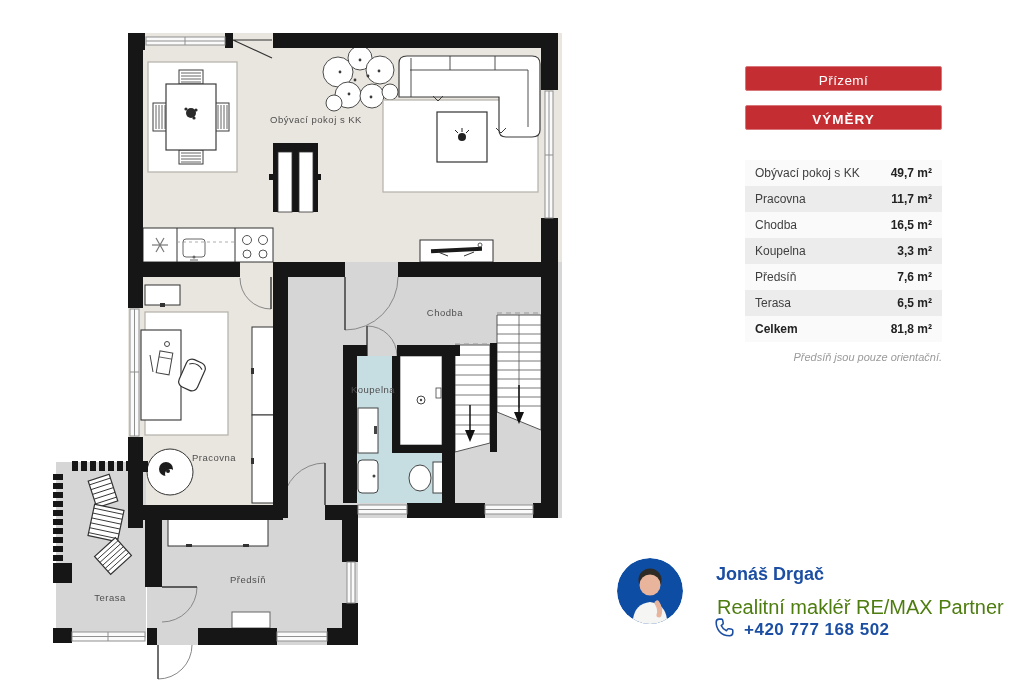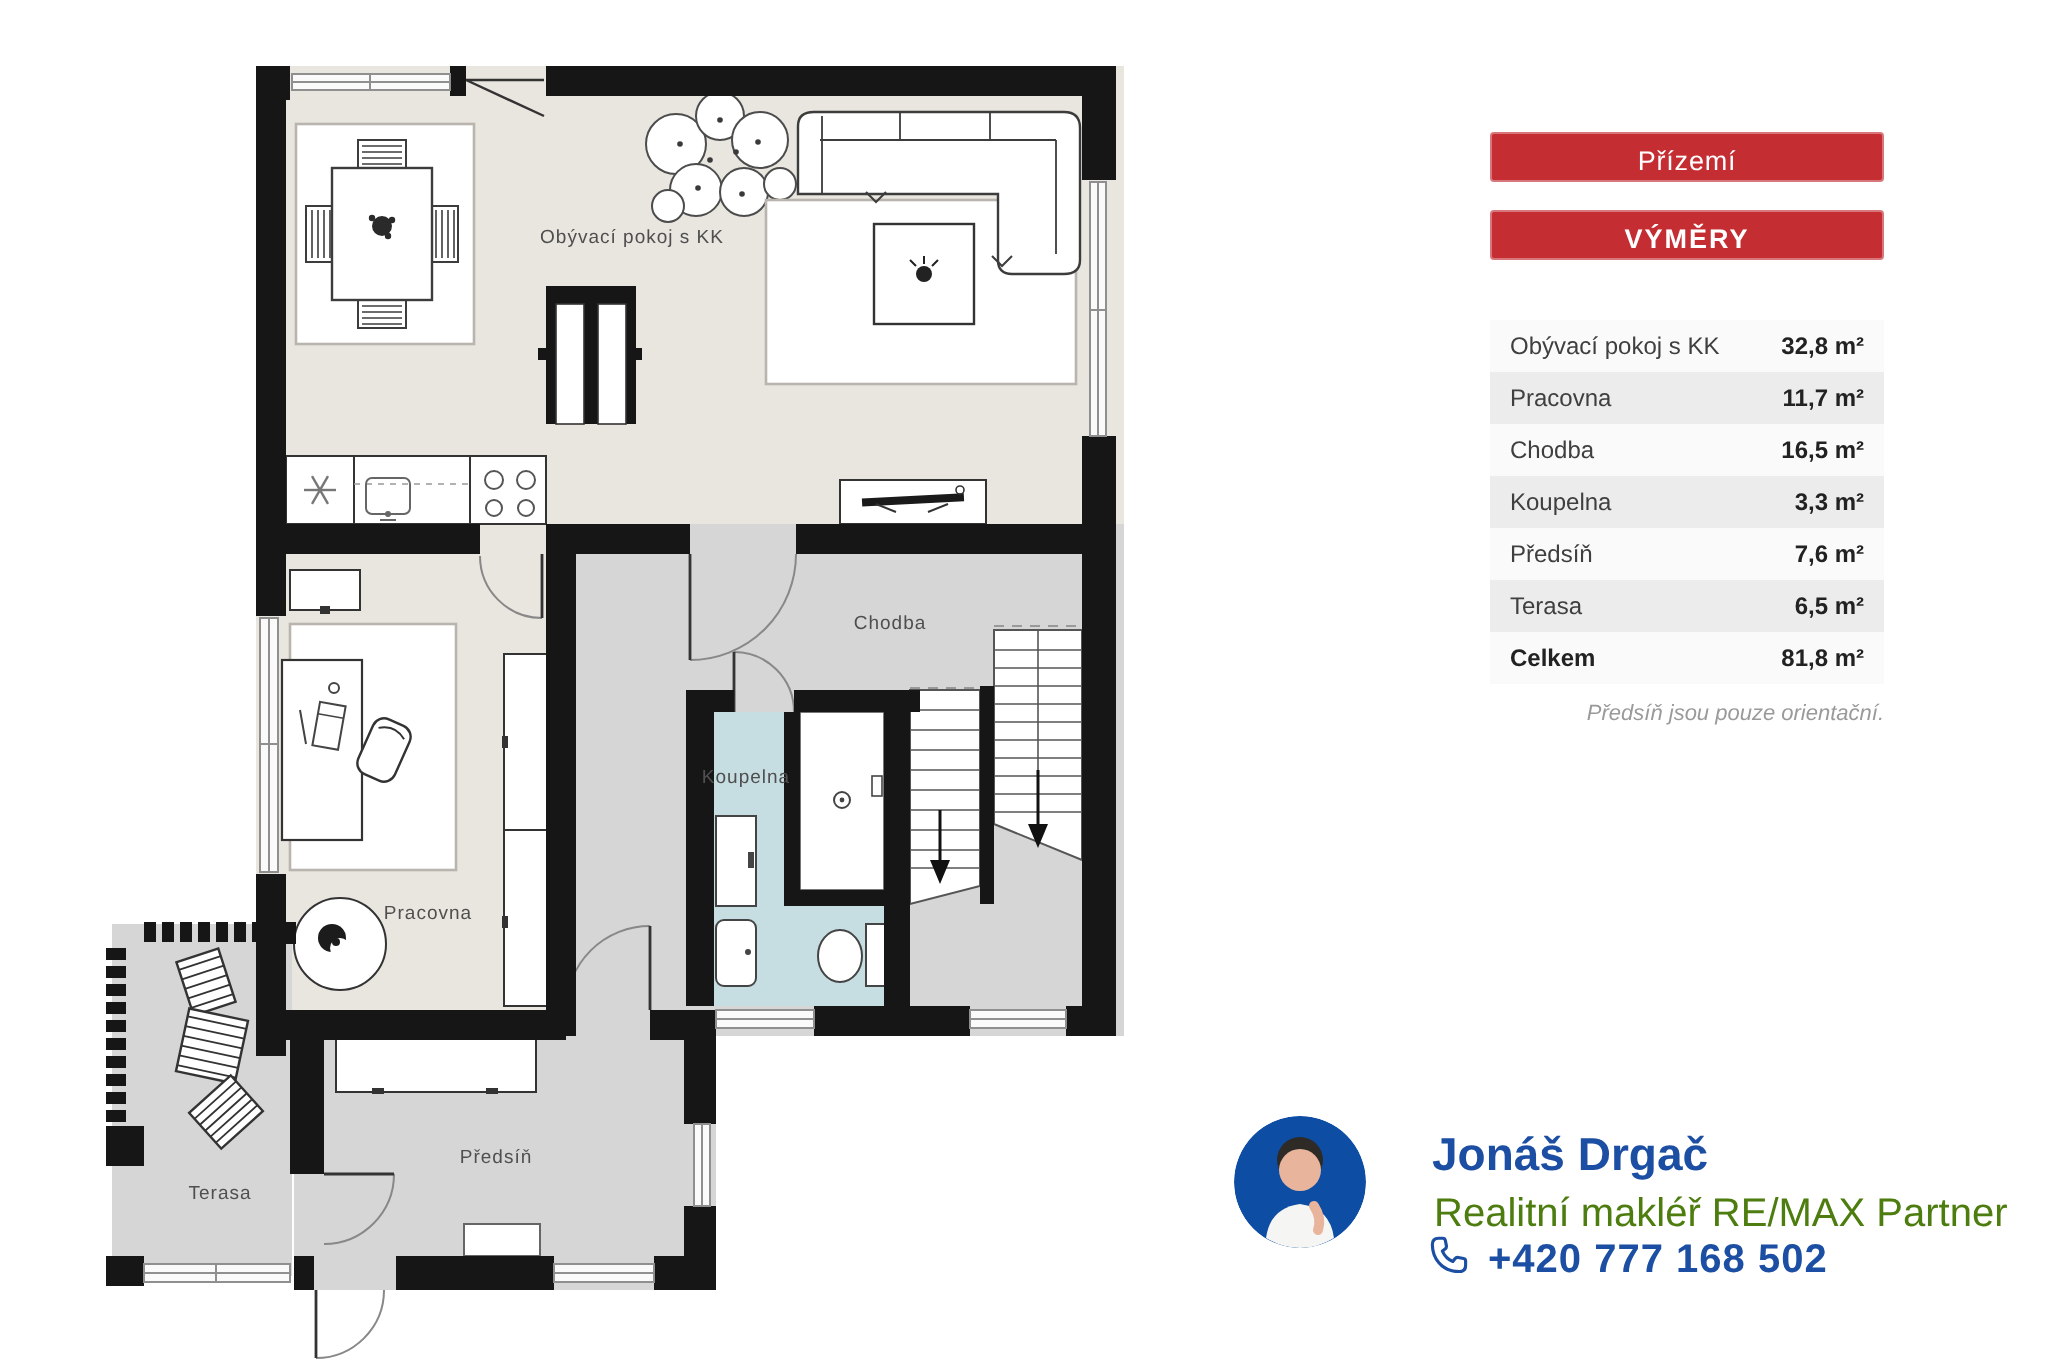--- a/index.html
+++ b/index.html
@@ -19,24 +19,24 @@
     padding:0 10px;box-sizing:border-box;font-size:12px;color:#3f3f3f;}
   .trow.odd{background:#fafafa;}
   .trow.even{background:#ececec;}
   .trow .val{font-weight:bold;color:#222;}
   .trow.total{background:#fafafa;}
   .trow.total .lbl{font-weight:bold;color:#222;}
   #note{position:absolute;left:745px;top:351px;width:197px;text-align:right;
     font-size:11px;font-style:italic;color:#9a9a9a;}
   
   #avatar{position:absolute;left:617px;top:558px;width:66px;height:66px;border-radius:50%;overflow:hidden;}
-  #agent-name{position:absolute;left:716px;top:564px;font-size:23px;font-weight:bold;color:#1c4fa3;}
+  #agent-name{position:absolute;left:716px;top:564px;font-size:18px;font-weight:bold;color:#1c4fa3;}
   #agent-role{position:absolute;left:717px;top:596px;font-size:20px;color:#4d7c0f;}
   #phone-row{position:absolute;left:712px;top:616px;display:flex;align-items:center;gap:9px;}
-  #phone-number{font-size:20px;font-weight:bold;color:#1c4fa3;letter-spacing:.5px;}
+  #phone-number{font-size:17px;font-weight:bold;color:#1c4fa3;letter-spacing:.5px;}
 </style>
 </head>
 <body>
 
 <div id="stage">
 
   <svg id="plan-svg" width="1024" height="682" viewBox="0 0 1024 682">
 
     <g>
       <rect x="128" y="33" width="434" height="245" fill="#e9e5df"></rect>
@@ -300,21 +300,21 @@
   <div class="rlabel" style="left:214px;top:457px">Pracovna</div>
   <div class="rlabel" style="left:248px;top:579px">Předsíň</div>
   <div class="rlabel" style="left:110px;top:597px">Terasa</div>
 
   <div class="btn" id="btn-floor">Přízemí</div>
   <div class="btn" id="btn-areas">VÝMĚRY</div>
 
   <div id="area-table">
     <div class="trow odd">
       <span class="lbl">Obývací pokoj s KK</span>
-      <span class="val">32,8 m²</span>
+      <span class="val">49,7 m²</span>
     </div>
     <div class="trow even">
       <span class="lbl">Pracovna</span>
       <span class="val">11,7 m²</span>
     </div>
     <div class="trow odd">
       <span class="lbl">Chodba</span>
       <span class="val">16,5 m²</span>
     </div>
     <div class="trow even">

